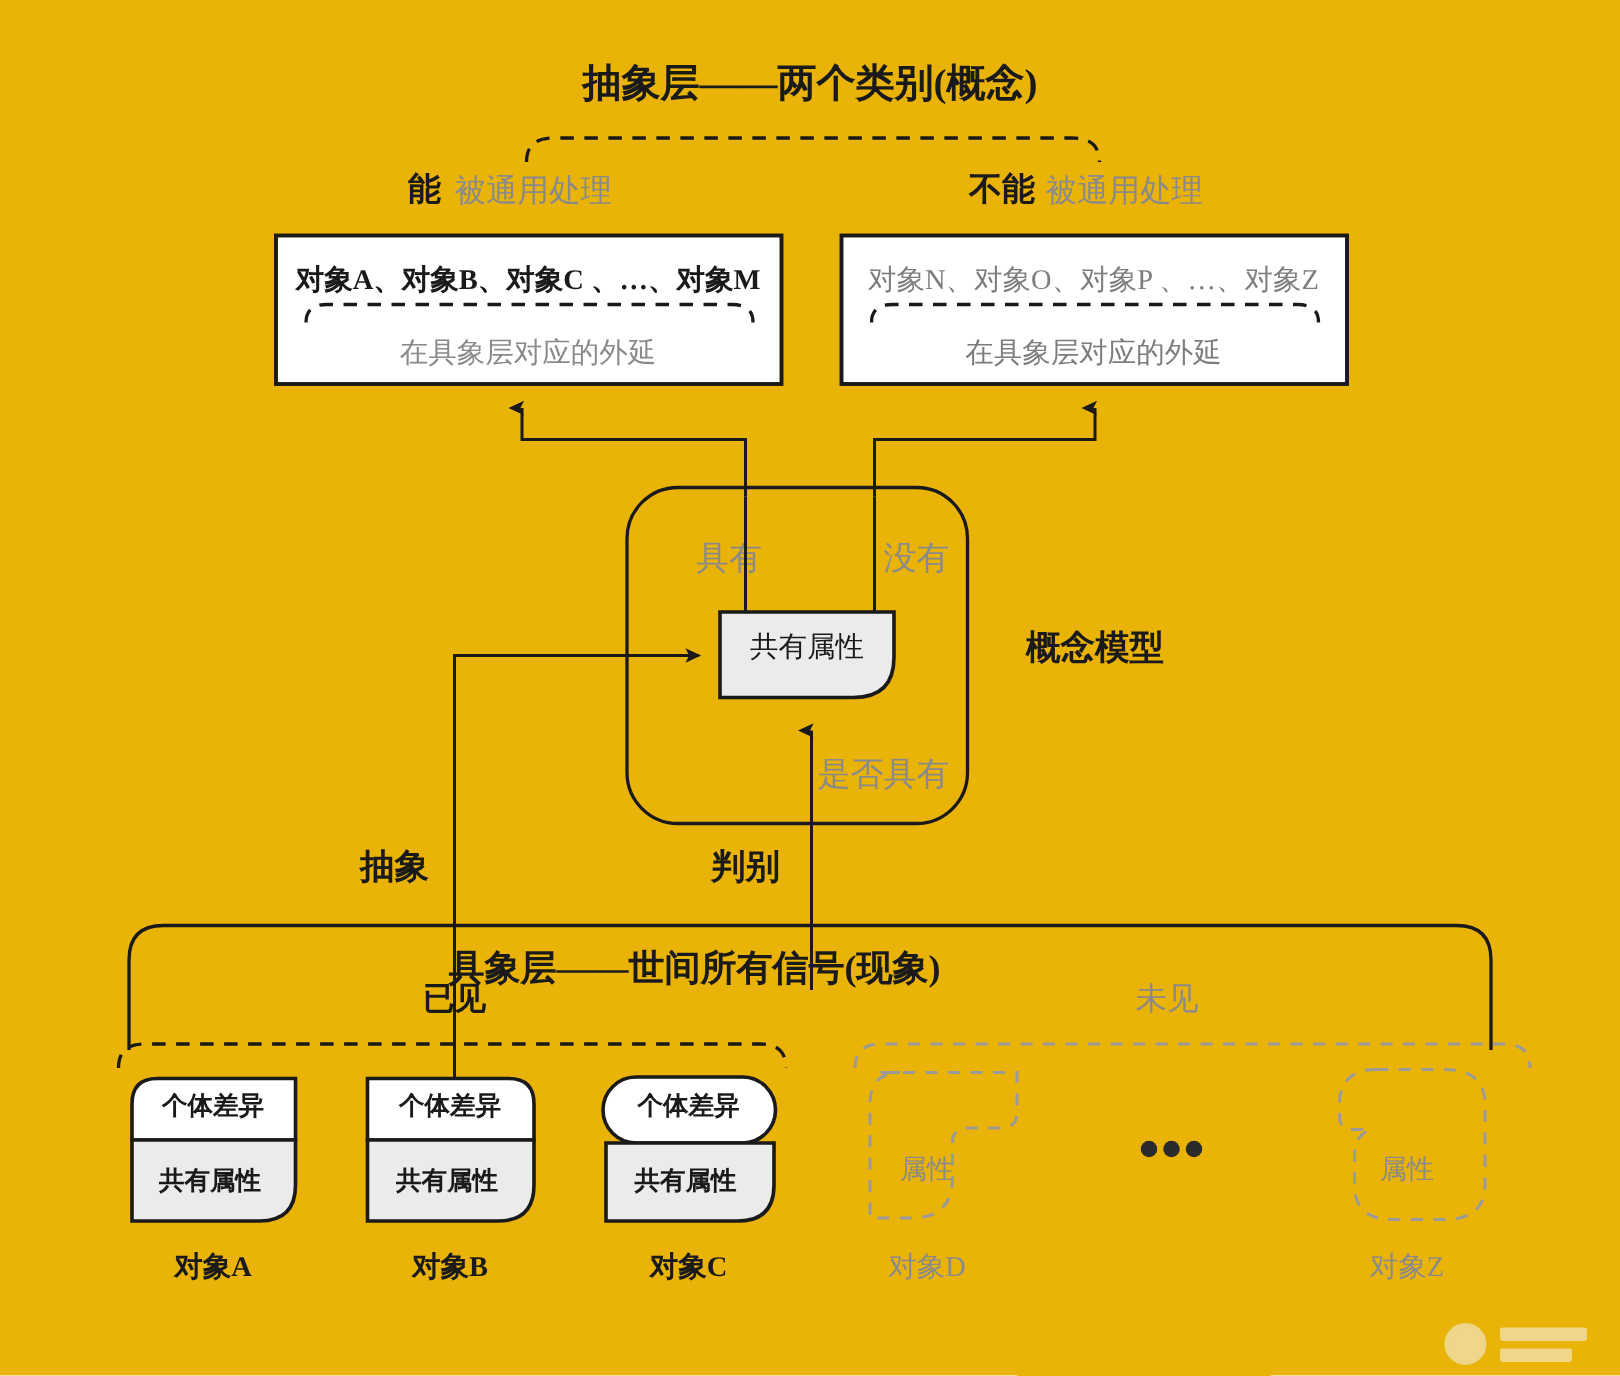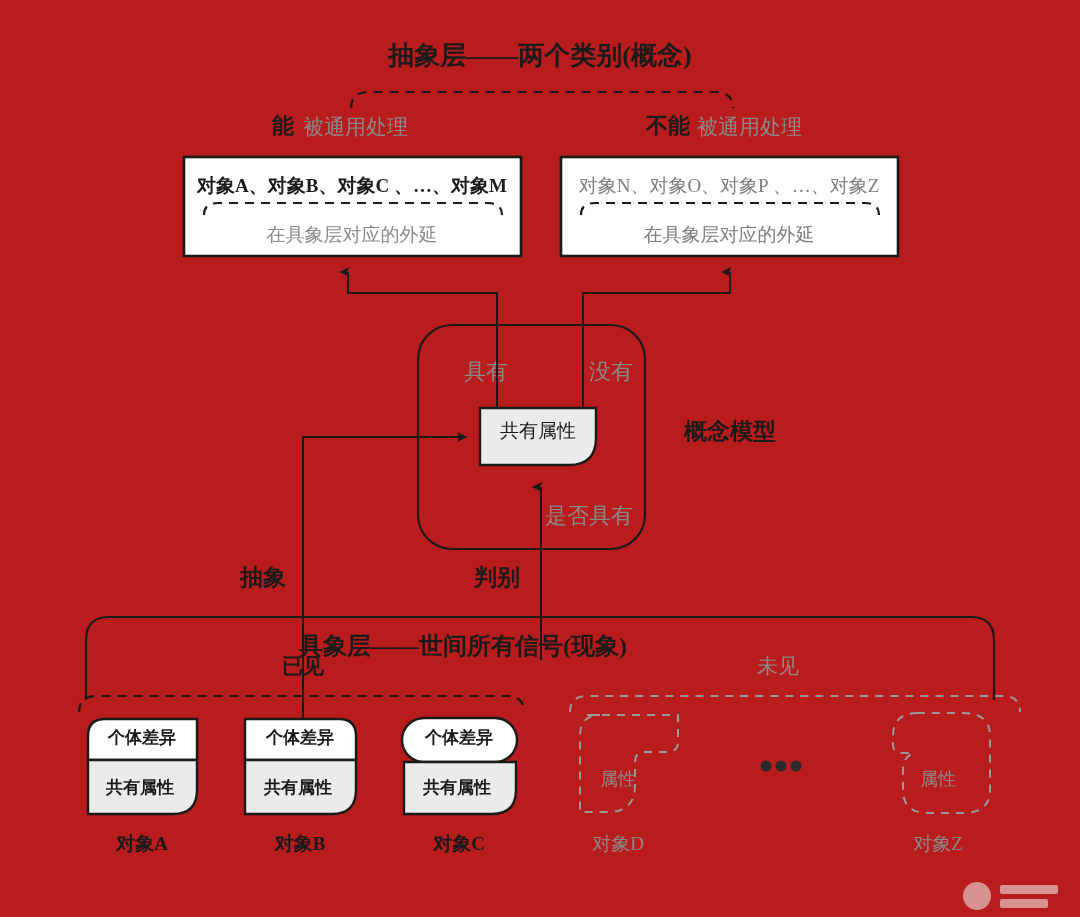--- a/index.html
+++ b/index.html
@@ -7,21 +7,21 @@
     padding: 0;
     background: #ffffff;
   }
   body {
     font-family: "Liberation Serif", "DejaVu Serif", serif;
   }
   #stage {
     position: relative;
     width: 1080px;
     height: 917px;
-    background: #b91c1c;
+    background: #eab308;
     overflow: hidden;
   }
   svg#diagram {
     position: absolute;
     left: 0;
     top: 0;
     width: 1080px;
     height: 917px;
   }
   .t {

